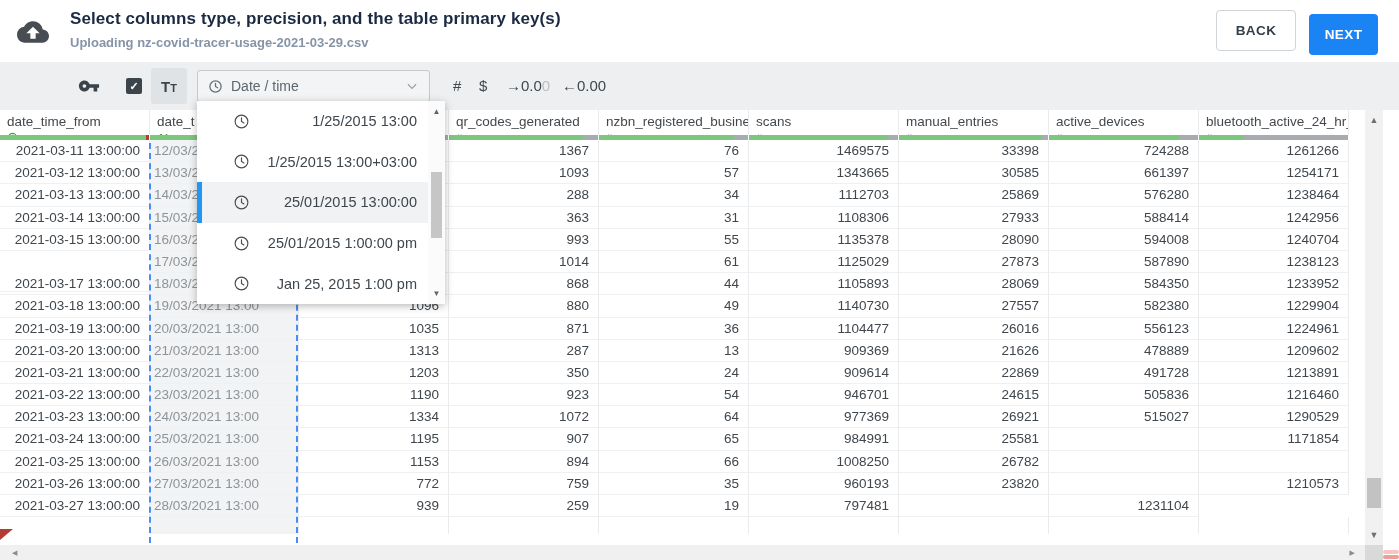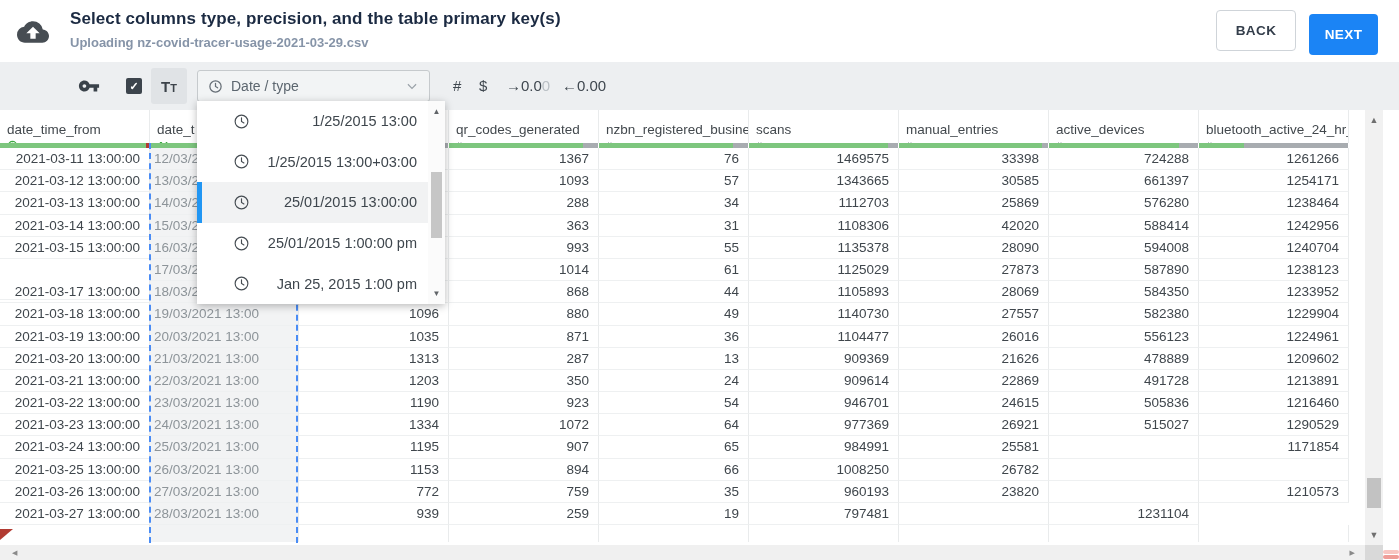--- a/index.html
+++ b/index.html
@@ -35,21 +35,21 @@
   .tb-sym{position:absolute;top:0;height:48px;line-height:48px;font-size:15px;color:#3f474f;cursor:pointer;}
   .tb-num{left:453px;}
   .tb-cur{left:479px;}
   .tb-dec1{left:506px;}
   .tb-dec2{left:562px;}
   .tb-sym .faded{color:#b9bfc4;}
 
   
   .grid{position:absolute;left:0;top:110px;width:1349px;}
   .hdr-row,.bar-row,.data-row{display:flex;}
-  .hdr-cell{box-sizing:border-box;height:33px;border-right:1px solid #e9ebec;padding:12px 0 0 7px;
+  .hdr-cell{box-sizing:border-box;height:25px;border-right:1px solid #e9ebec;padding:4px 0 0 7px;
             overflow:hidden;white-space:nowrap;cursor:pointer;}
   .hdr-name{font-size:13.5px;color:#42484d;}
   .hdr-type{margin-top:2px;height:13px;font-size:11px;color:#9aa0a5;display:flex;align-items:center;}
   .hdr-type .abc{color:#3fa944;font-weight:600;font-size:11px;}
   .bar-cell{box-sizing:border-box;height:5px;border-right:1px solid #fff;}
   .data-row{height:22.2px;}
   .cell{box-sizing:border-box;border-right:1px solid #e9ebec;border-bottom:1px solid #eef0f1;
         font-size:13.5px;color:#3f464c;line-height:21.2px;overflow:hidden;white-space:nowrap;
         padding:0 9px 0 5px;}
   .cell.right{text-align:right;}
@@ -119,21 +119,21 @@
         <span class="tick">✓</span>
       </span>
     <button class="tb-text">Tt</button>
     <div class="tb-select">
       <span class="sel-clock" style="width:15px;height:15px;color:#666e76;">
         <svg viewBox="0 0 24 24" width="15" height="15">
             <circle cx="12" cy="12" r="9" fill="none" stroke="currentColor" stroke-width="2"></circle>
             <path d="M12 6.8V12l3.4 2.1" fill="none" stroke="currentColor" stroke-width="2" stroke-linecap="round"></path>
           </svg>
       </span>
-      <span class="sel-label">Date / type</span>
+      <span class="sel-label">Date / time</span>
       <span class="chev">
         <svg viewBox="0 0 24 24" width="14" height="14">
             <path d="M5 9l7 7 7-7" fill="none" stroke="currentColor" stroke-width="2"></path>
           </svg>
       </span>
     </div>
     <span class="tb-sym tb-num">#</span>
     <span class="tb-sym tb-cur">$</span>
     <span class="tb-sym tb-dec1"><span>→</span><span>0.0</span><span class="faded">0</span></span>
     <span class="tb-sym tb-dec2"><span>←</span><span>0.00</span></span>
@@ -242,21 +242,21 @@
           <div class="cell right" style="width: 150px;">576280</div>
           <div class="cell right" style="width: 150px;">1238464</div>
         </div>
         <div class="data-row">
           <div class="cell right" style="width: 150px;">2021-03-14 13:00:00</div>
           <div class="cell left selcol" style="width: 149px;">15/03/2021 13:00</div>
           <div class="cell right" style="width: 150px;"></div>
           <div class="cell right" style="width: 150px;">363</div>
           <div class="cell right" style="width: 150px;">31</div>
           <div class="cell right" style="width: 150px;">1108306</div>
-          <div class="cell right" style="width: 150px;">42020</div>
+          <div class="cell right" style="width: 150px;">27933</div>
           <div class="cell right" style="width: 150px;">588414</div>
           <div class="cell right" style="width: 150px;">1242956</div>
         </div>
         <div class="data-row">
           <div class="cell right" style="width: 150px;">2021-03-15 13:00:00</div>
           <div class="cell left selcol" style="width: 149px;">16/03/2021 13:00</div>
           <div class="cell right" style="width: 150px;"></div>
           <div class="cell right" style="width: 150px;">993</div>
           <div class="cell right" style="width: 150px;">55</div>
           <div class="cell right" style="width: 150px;">1135378</div>

